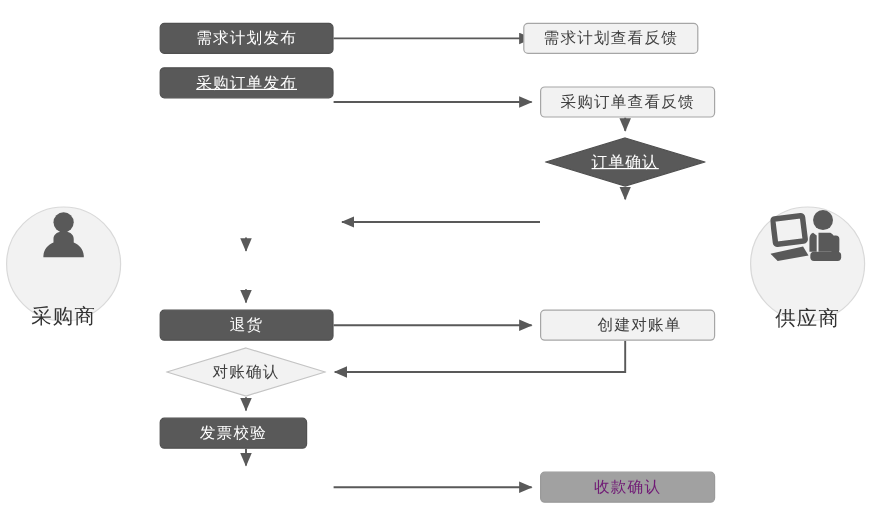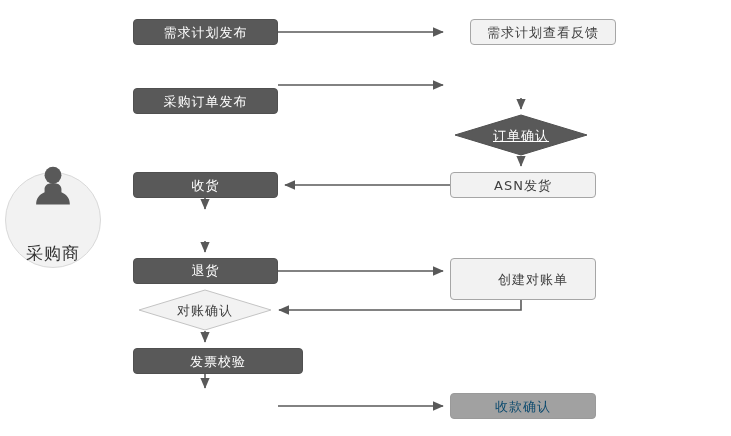--- a/index.html
+++ b/index.html
@@ -8,32 +8,32 @@
     font-family:"DejaVu Sans","Liberation Sans",sans-serif;overflow:hidden;
   }
   .wires{position:absolute;left:0;top:0;width:731px;height:436px;pointer-events:none;}
   .node{
     position:absolute;display:flex;align-items:center;justify-content:center;
     font-size:13px;box-sizing:border-box;line-height:1;letter-spacing:1px;
   }
   .proc{border-radius:4px;}
   .dark{background:#595959;border:1px solid #505050;color:#ffffff;}
   .light{background:#f2f2f2;border:1px solid #a6a6a6;color:#3f3f3f;}
-  .medium{background:#a1a1a1;border:1px solid #9a9a9a;color:#0c4a6e;}
+  .medium{background:#a1a1a1;border:1px solid #9a9a9a;color:#701a75;}
   .diamond{background:transparent;border:none;}
   .diamond svg{position:absolute;left:0;top:0;width:100%;height:100%;}
   .diamond span{position:relative;z-index:1;}
   .diamond.dark-d{color:#ffffff;}
   .diamond.dark-d polygon{fill:#595959;stroke:#505050;stroke-width:1;}
   .diamond.light-d{color:#3f3f3f;}
   .diamond.light-d polygon{fill:#f2f2f2;stroke:#c4c4c4;stroke-width:1;}
   .actor{
     position:absolute;width:96px;height:96px;border-radius:50%;
     background:#f2f2f2;border:1px solid #d9d9d9;box-sizing:border-box;
-    display:flex;flex-direction:column;align-items:center;justify-content:center;gap:28px;
+    display:flex;flex-direction:column;align-items:center;justify-content:space-between;gap:28px;
   }
   .actor .icon{flex:0 0 auto;margin-bottom:1px;}
   .actor .actor-label{
     font-size:17px;color:#333333;margin-bottom:12px;letter-spacing:1px;
   }
 </style>
 </head>
 <body>
 
 <div class="stage">
@@ -63,55 +63,68 @@
   <div class="actor" style="left:5px;top:172px;">
     <span class="icon">
       <svg width="46" height="46" viewBox="0 0 60 60">
         <circle cx="30" cy="16" r="11" fill="#595959"></circle>
         <path d="M30,26 C21,26 19,31 19,34 L19,38 C12,41 8,46 8,54 L52,54 C52,46 48,41 41,38 L41,34 C41,31 39,26 30,26 Z" fill="#595959"></path>
       </svg>
     </span>
     <span class="actor-label">采购商</span>
   </div>
 
+  <div class="actor" style="left:625px;top:172px;">
+    <span class="icon">
+      <svg width="62" height="48" viewBox="0 0 82 62">
+        <g fill="#595959">
+          <rect x="4" y="10" width="33" height="28" rx="2" fill="none" stroke="#595959" stroke-width="6" transform="rotate(-7 20 24)"></rect>
+          <path d="M0,50 L36,42 L42,52 L8,58 Z"></path>
+          <circle cx="58" cy="13" r="11"></circle>
+          <path d="M47,27 C44,28 43,31 43,34 L43,48 L51,48 L51,30 Z"></path>
+          <path d="M53,27 L66,27 C70,29 71,32 71,35 L71,48 L53,48 Z"></path>
+          <rect x="67" y="30" width="9" height="20" rx="4"></rect>
+          <rect x="44" y="48" width="34" height="10" rx="4"></rect>
+        </g>
+      </svg>
+    </span>
+    <span class="actor-label">供应商</span>
+  </div>
 
   <div class="node proc dark" style="left:133px;top:19px;width:145px;height:26px;">
     <span>需求计划发布</span>
   </div>
-  <div class="node proc dark" style="left:133px;top:88px;width:145px;height:26px;">
+  <div class="node proc dark" style="left:133px;top:56px;width:145px;height:26px;text-decoration:underline;">
     <span>采购订单发布</span>
-  </div>
-  <div class="node proc dark" style="left:133px;top:172px;width:145px;height:26px;">
-    <span>收货</span>
   </div>
   <div class="node proc dark" style="left:133px;top:258px;width:145px;height:26px;font-family:Liberation Mono, monospace;">
     <span>退货</span>
   </div>
   <div class="node diamond light-d" style="left:138px;top:289px;width:134px;height:42px;">
     <svg viewBox="0 0 134 42" preserveAspectRatio="none">
       <polygon points="67,1 133,21 67,41 1,21"></polygon>
     </svg>
     <span>对账确认</span>
   </div>
-  <div class="node proc dark" style="left:133px;top:348px;width:170px;height:26px;">
+  <div class="node proc dark" style="left:133px;top:348px;width:123px;height:26px;">
     <span>发票校验</span>
   </div>
 
-  <div class="node proc light" style="left:470px;top:19px;width:146px;height:26px;">
+  <div class="node proc light" style="left:436px;top:19px;width:146px;height:26px;">
     <span>需求计划查看反馈</span>
+  </div>
+  <div class="node proc light" style="left:450px;top:72px;width:146px;height:26px;">
+    <span>采购订单查看反馈</span>
   </div>
   <div class="node diamond dark-d" style="left:454px;top:114px;width:134px;height:42px;text-decoration:underline;">
     <svg viewBox="0 0 134 42" preserveAspectRatio="none">
       <polygon points="67,1 133,21 67,41 1,21"></polygon>
     </svg>
     <span>订单确认</span>
   </div>
-  <div class="node proc light" style="left:450px;top:172px;width:146px;height:26px;">
-    <span>ASN发货</span>
-  </div>
-  <div class="node proc light" style="left:450px;top:258px;width:146px;height:42px;padding-left:20px;">
+  <div class="node proc light" style="left:450px;top:258px;width:146px;height:26px;padding-left:20px;">
     <span>创建对账单</span>
   </div>
   <div class="node proc medium" style="left:450px;top:393px;width:146px;height:26px;">
     <span>收款确认</span>
   </div>
 
 </div>
 
 </body></html>

